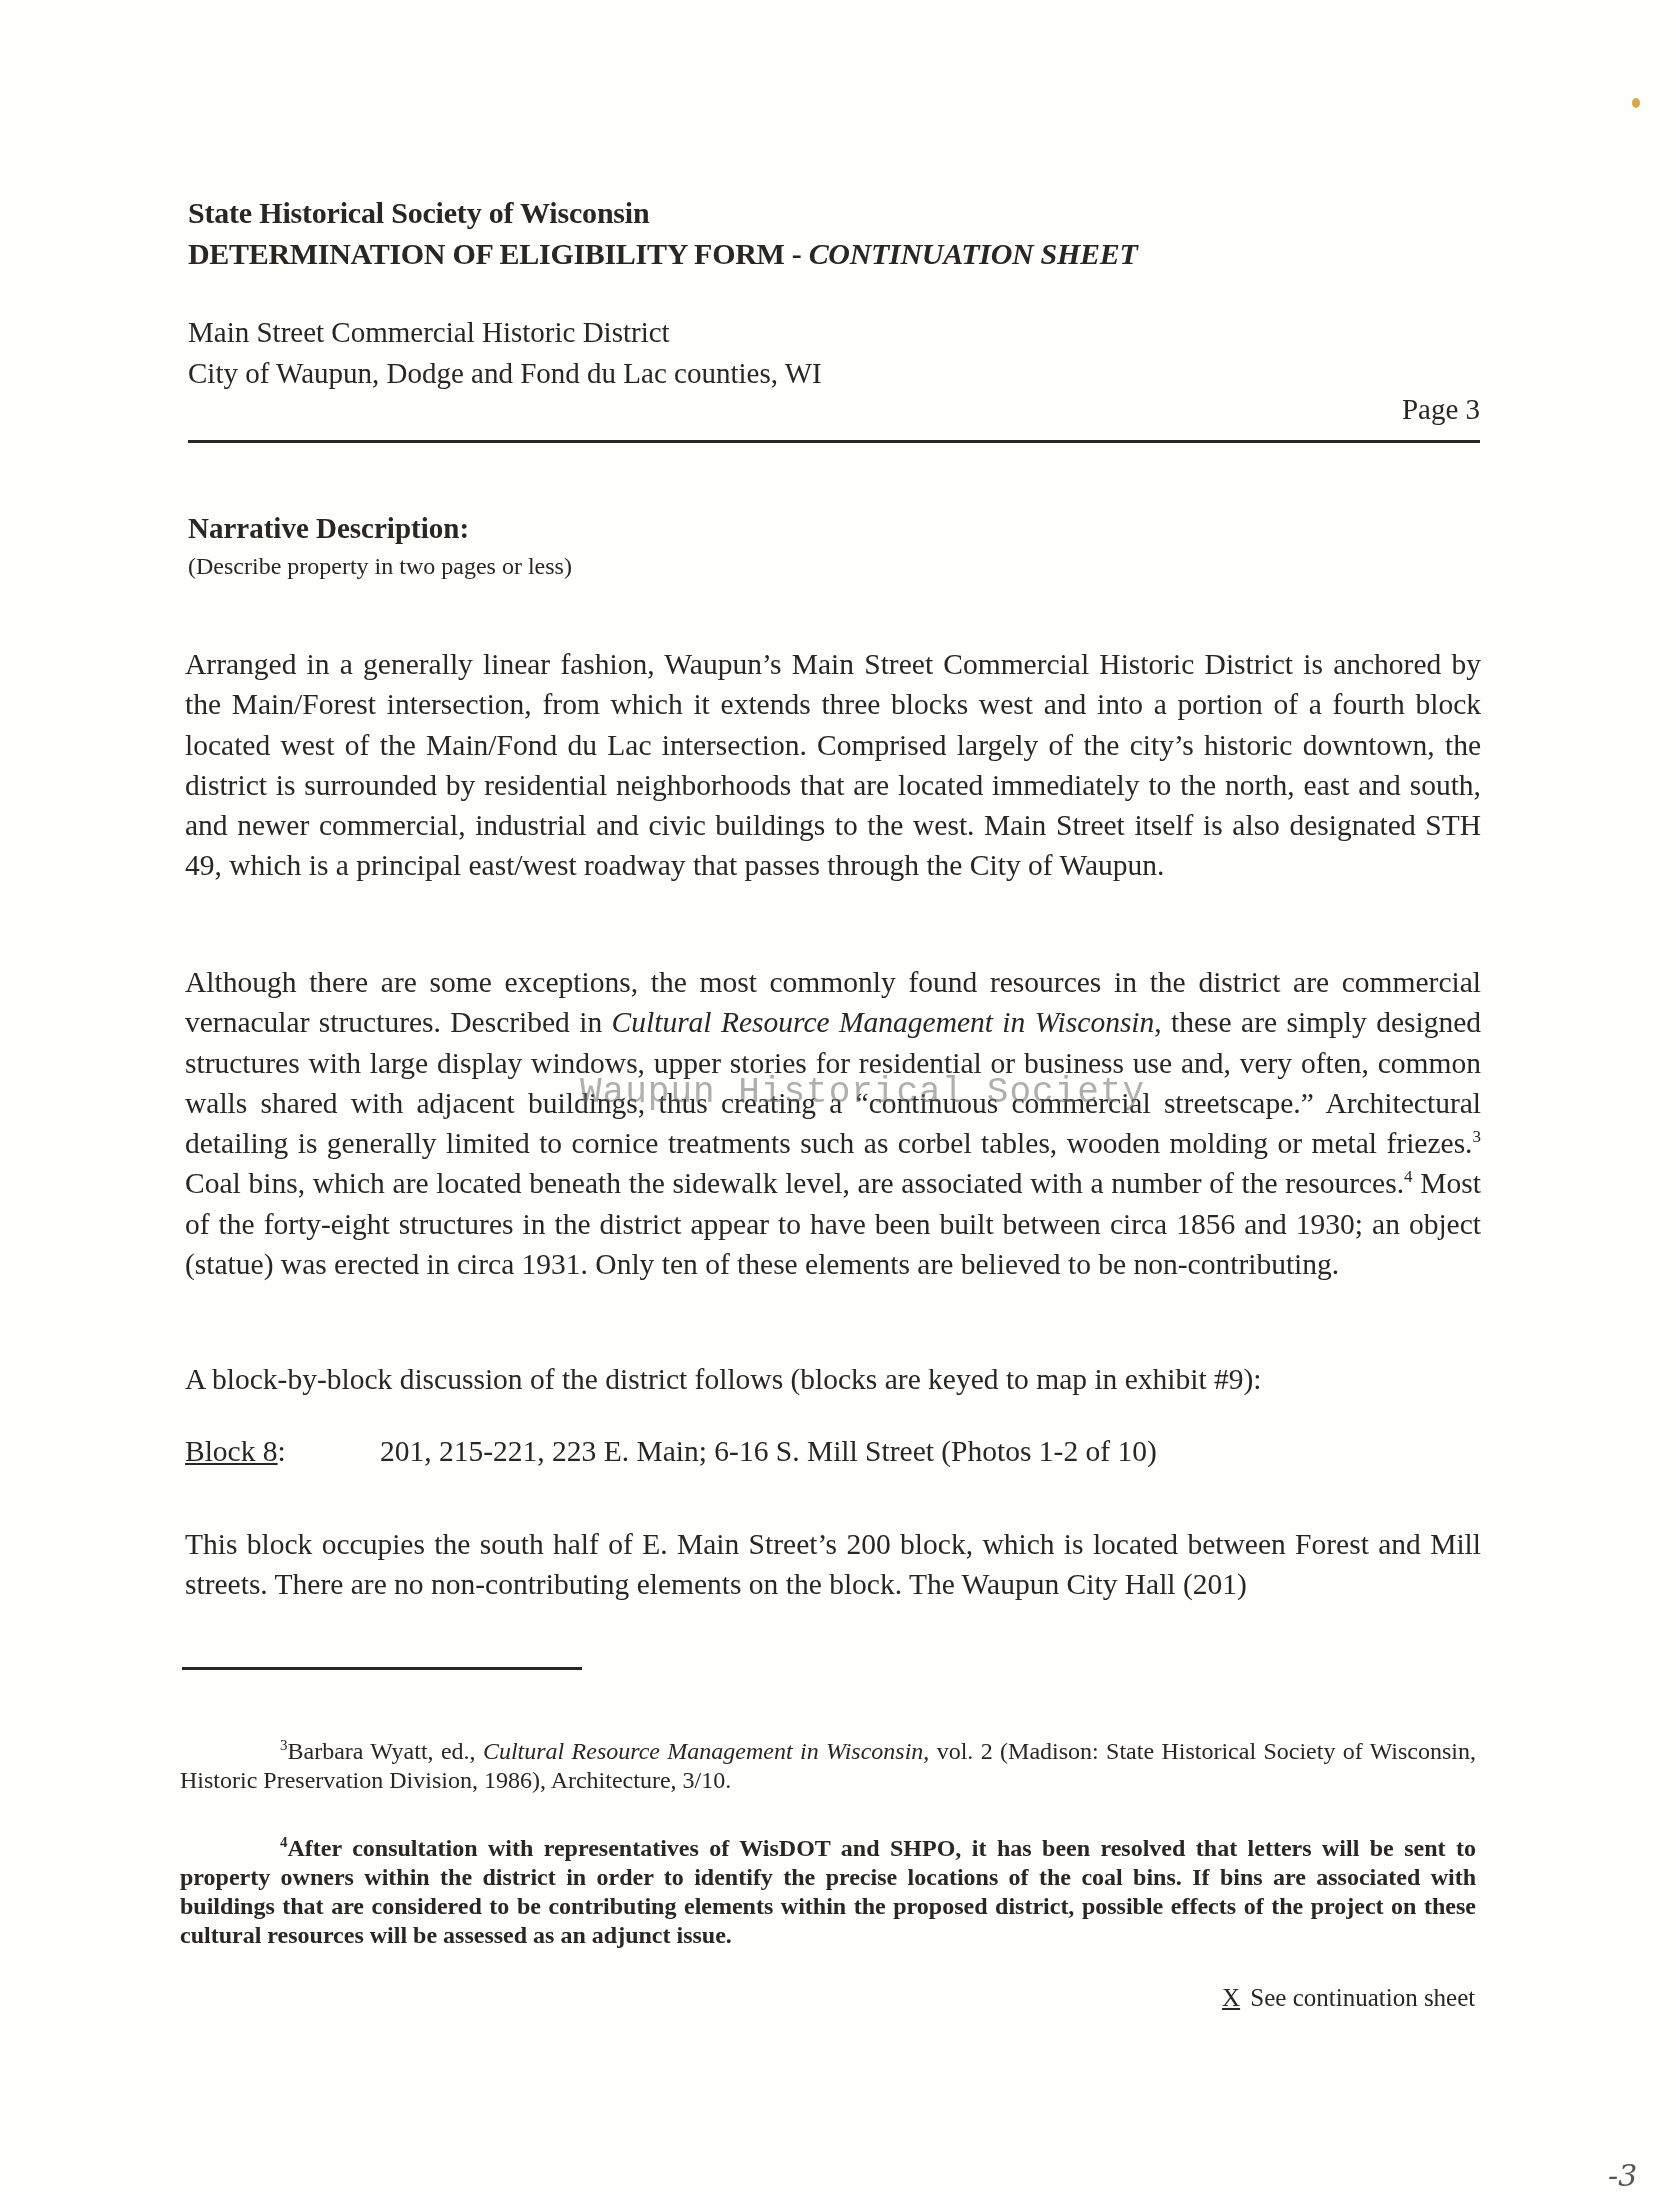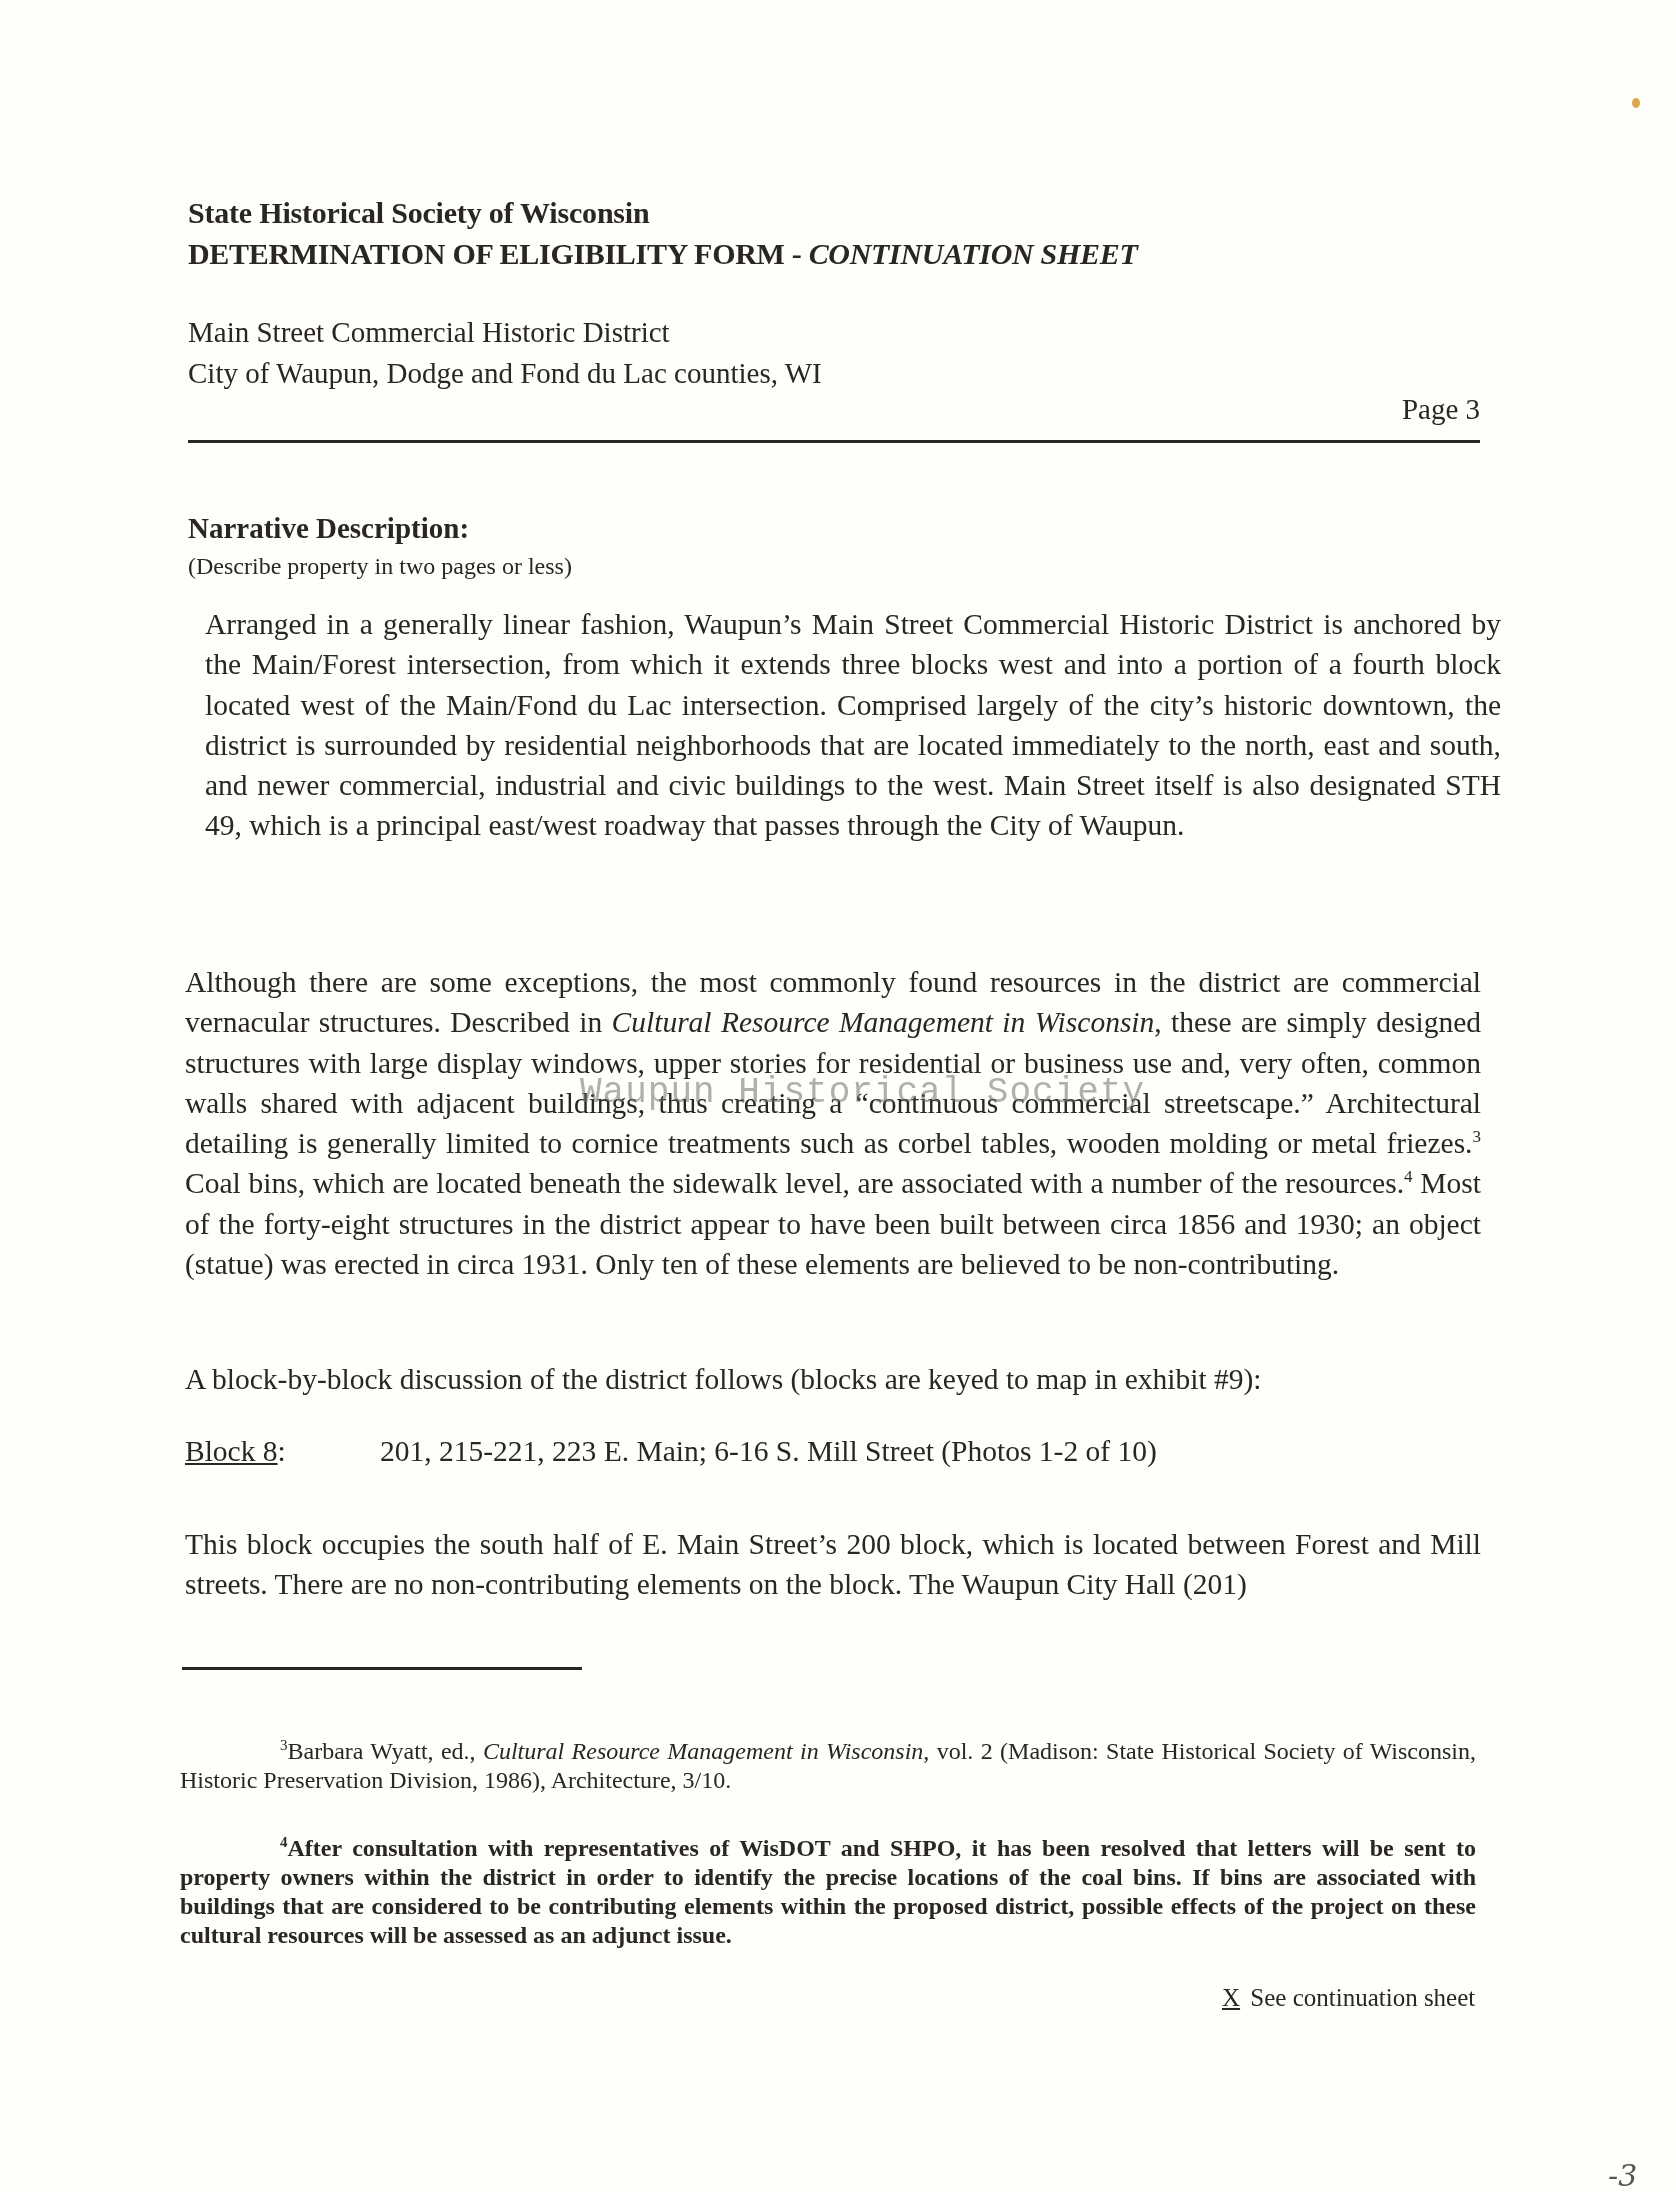--- a/index.html
+++ b/index.html
@@ -20,21 +20,21 @@
   .rule-top { left: 188px; top: 440px; width: 1292px; height: 3px; background: #2a2622; }
   .sec-title { left: 188px; top: 512px; font-size: 29px; font-weight: bold; }
   .sec-sub { left: 188px; top: 553px; font-size: 24px; }
   .para {
     left: 185px; width: 1296px;
     font-size: 29.5px; line-height: 40.3px;
     text-align: justify; text-align-last: left;
   }
   .para i { font-style: italic; }
   sup { font-size: 17px; line-height: 0; vertical-align: super; }
-  .p1 { top: 604px; margin-left: 20px; }
+  .p1 { top: 644px; }
   .p2 { top: 962px; }
   .p3 { top: 1359px; }
   .block-line { left: 185px; top: 1435px; font-size: 29.5px; white-space: nowrap; }
   .block-line .lbl { text-decoration: underline; }
   .block-line .addr { position: absolute; left: 195px; top: 0; white-space: nowrap; }
   .p4 { top: 1524px; }
   .rule-fn { left: 182px; top: 1667px; width: 400px; height: 3px; background: #2a2622; }
   .fn {
     left: 180px; width: 1296px;
     font-size: 24px; line-height: 29px;

